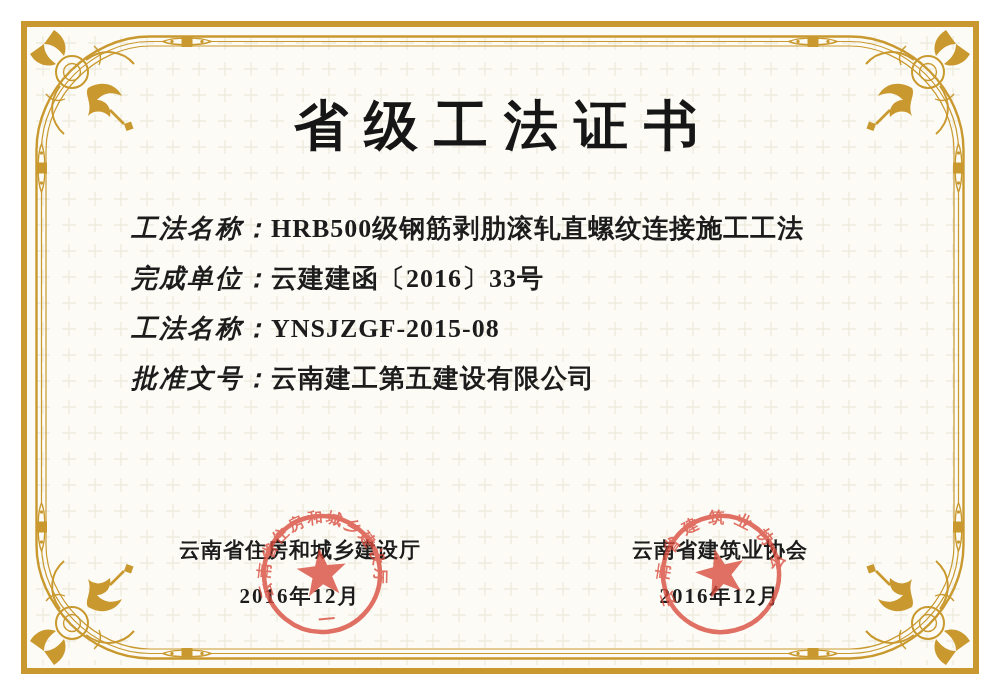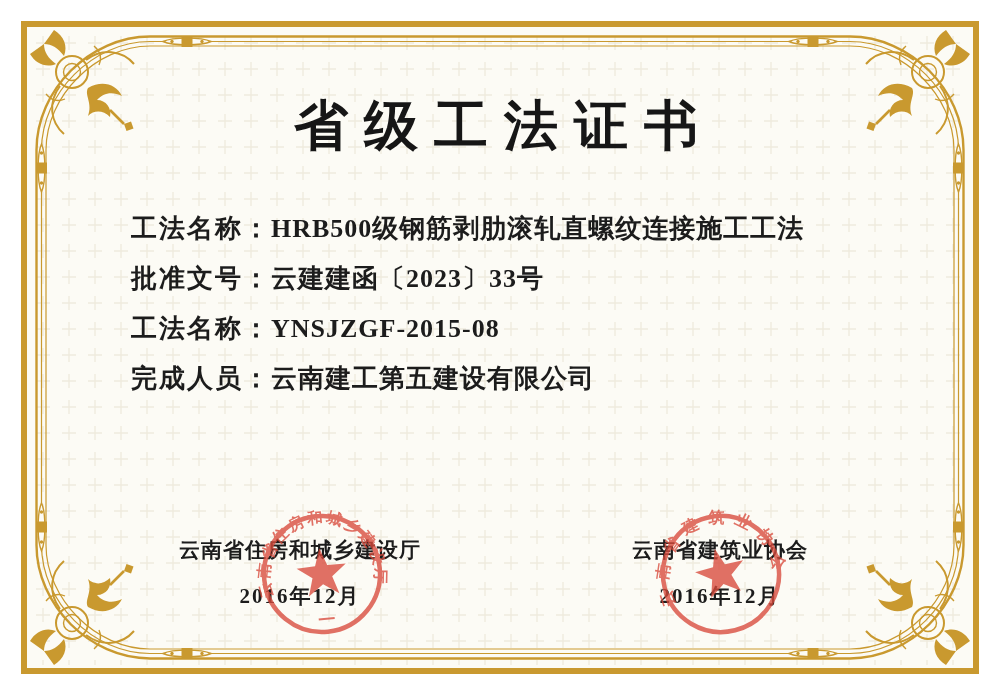--- a/index.html
+++ b/index.html
@@ -10,21 +10,21 @@
   .paper{position:absolute;left:27px;top:27px;right:27px;bottom:27px;background:#fcfbf5;}
   .watermark{position:absolute;left:30px;top:30px;}
   .frame{position:absolute;left:0;top:0;}
   .title{
     position:absolute;left:0;top:94px;width:100%;text-align:center;
     font-size:54px;font-weight:bold;letter-spacing:16px;padding-left:8px;box-sizing:border-box;
     line-height:64px;color:#161616;
   }
   .fields{position:absolute;left:131px;top:204px;width:740px;}
   .field-row{height:50px;line-height:50px;font-size:26px;font-weight:bold;white-space:nowrap;}
-  .field-label{letter-spacing:2px;}
+  .field-label{letter-spacing:2px;font-style:italic;}
   .field-value{letter-spacing:1px;}
   .sign-block{position:absolute;width:300px;text-align:center;}
   .sign-left{left:150px;top:536px;}
   .sign-right{left:570px;top:536px;}
   .sign-org{font-size:21px;font-weight:bold;letter-spacing:1px;line-height:28px;}
   .sign-date{font-size:21px;font-weight:bold;letter-spacing:2px;margin-top:18px;line-height:28px;}
   .seal{position:absolute;pointer-events:none;}
   .seal-left{left:247px;top:499px;transform:rotate(-6deg);}
   .seal-right{left:646px;top:499px;transform:rotate(-14deg);}
   .defs-holder{position:absolute;width:0;height:0;overflow:hidden;}
@@ -93,27 +93,27 @@
     <use href="#edge-tie" transform="translate(958.5,527) rotate(90)"></use>
   </svg>
 
   <div class="title">省级工法证书</div>
 
   <div class="fields">
     <div class="field-row">
       <span class="field-label">工法名称</span><span class="field-label">：</span><span class="field-value">HRB500级钢筋剥肋滚轧直螺纹连接施工工法</span>
     </div>
     <div class="field-row">
-      <span class="field-label">批准文号</span><span class="field-label">：</span><span class="field-value">云建建函〔2023〕33号</span>
+      <span class="field-label">完成单位</span><span class="field-label">：</span><span class="field-value">云建建函〔2016〕33号</span>
     </div>
     <div class="field-row">
       <span class="field-label">工法名称</span><span class="field-label">：</span><span class="field-value">YNSJZGF-2015-08</span>
     </div>
     <div class="field-row">
-      <span class="field-label">完成人员</span><span class="field-label">：</span><span class="field-value">云南建工第五建设有限公司</span>
+      <span class="field-label">批准文号</span><span class="field-label">：</span><span class="field-value">云南建工第五建设有限公司</span>
     </div>
   </div>
 
   <div class="sign-block sign-left">
     <div class="sign-org">云南省住房和城乡建设厅</div>
     <div class="sign-date">2016年12月</div>
   </div>
 
   <div class="sign-block sign-right">
     <div class="sign-org">云南省建筑业协会</div>

